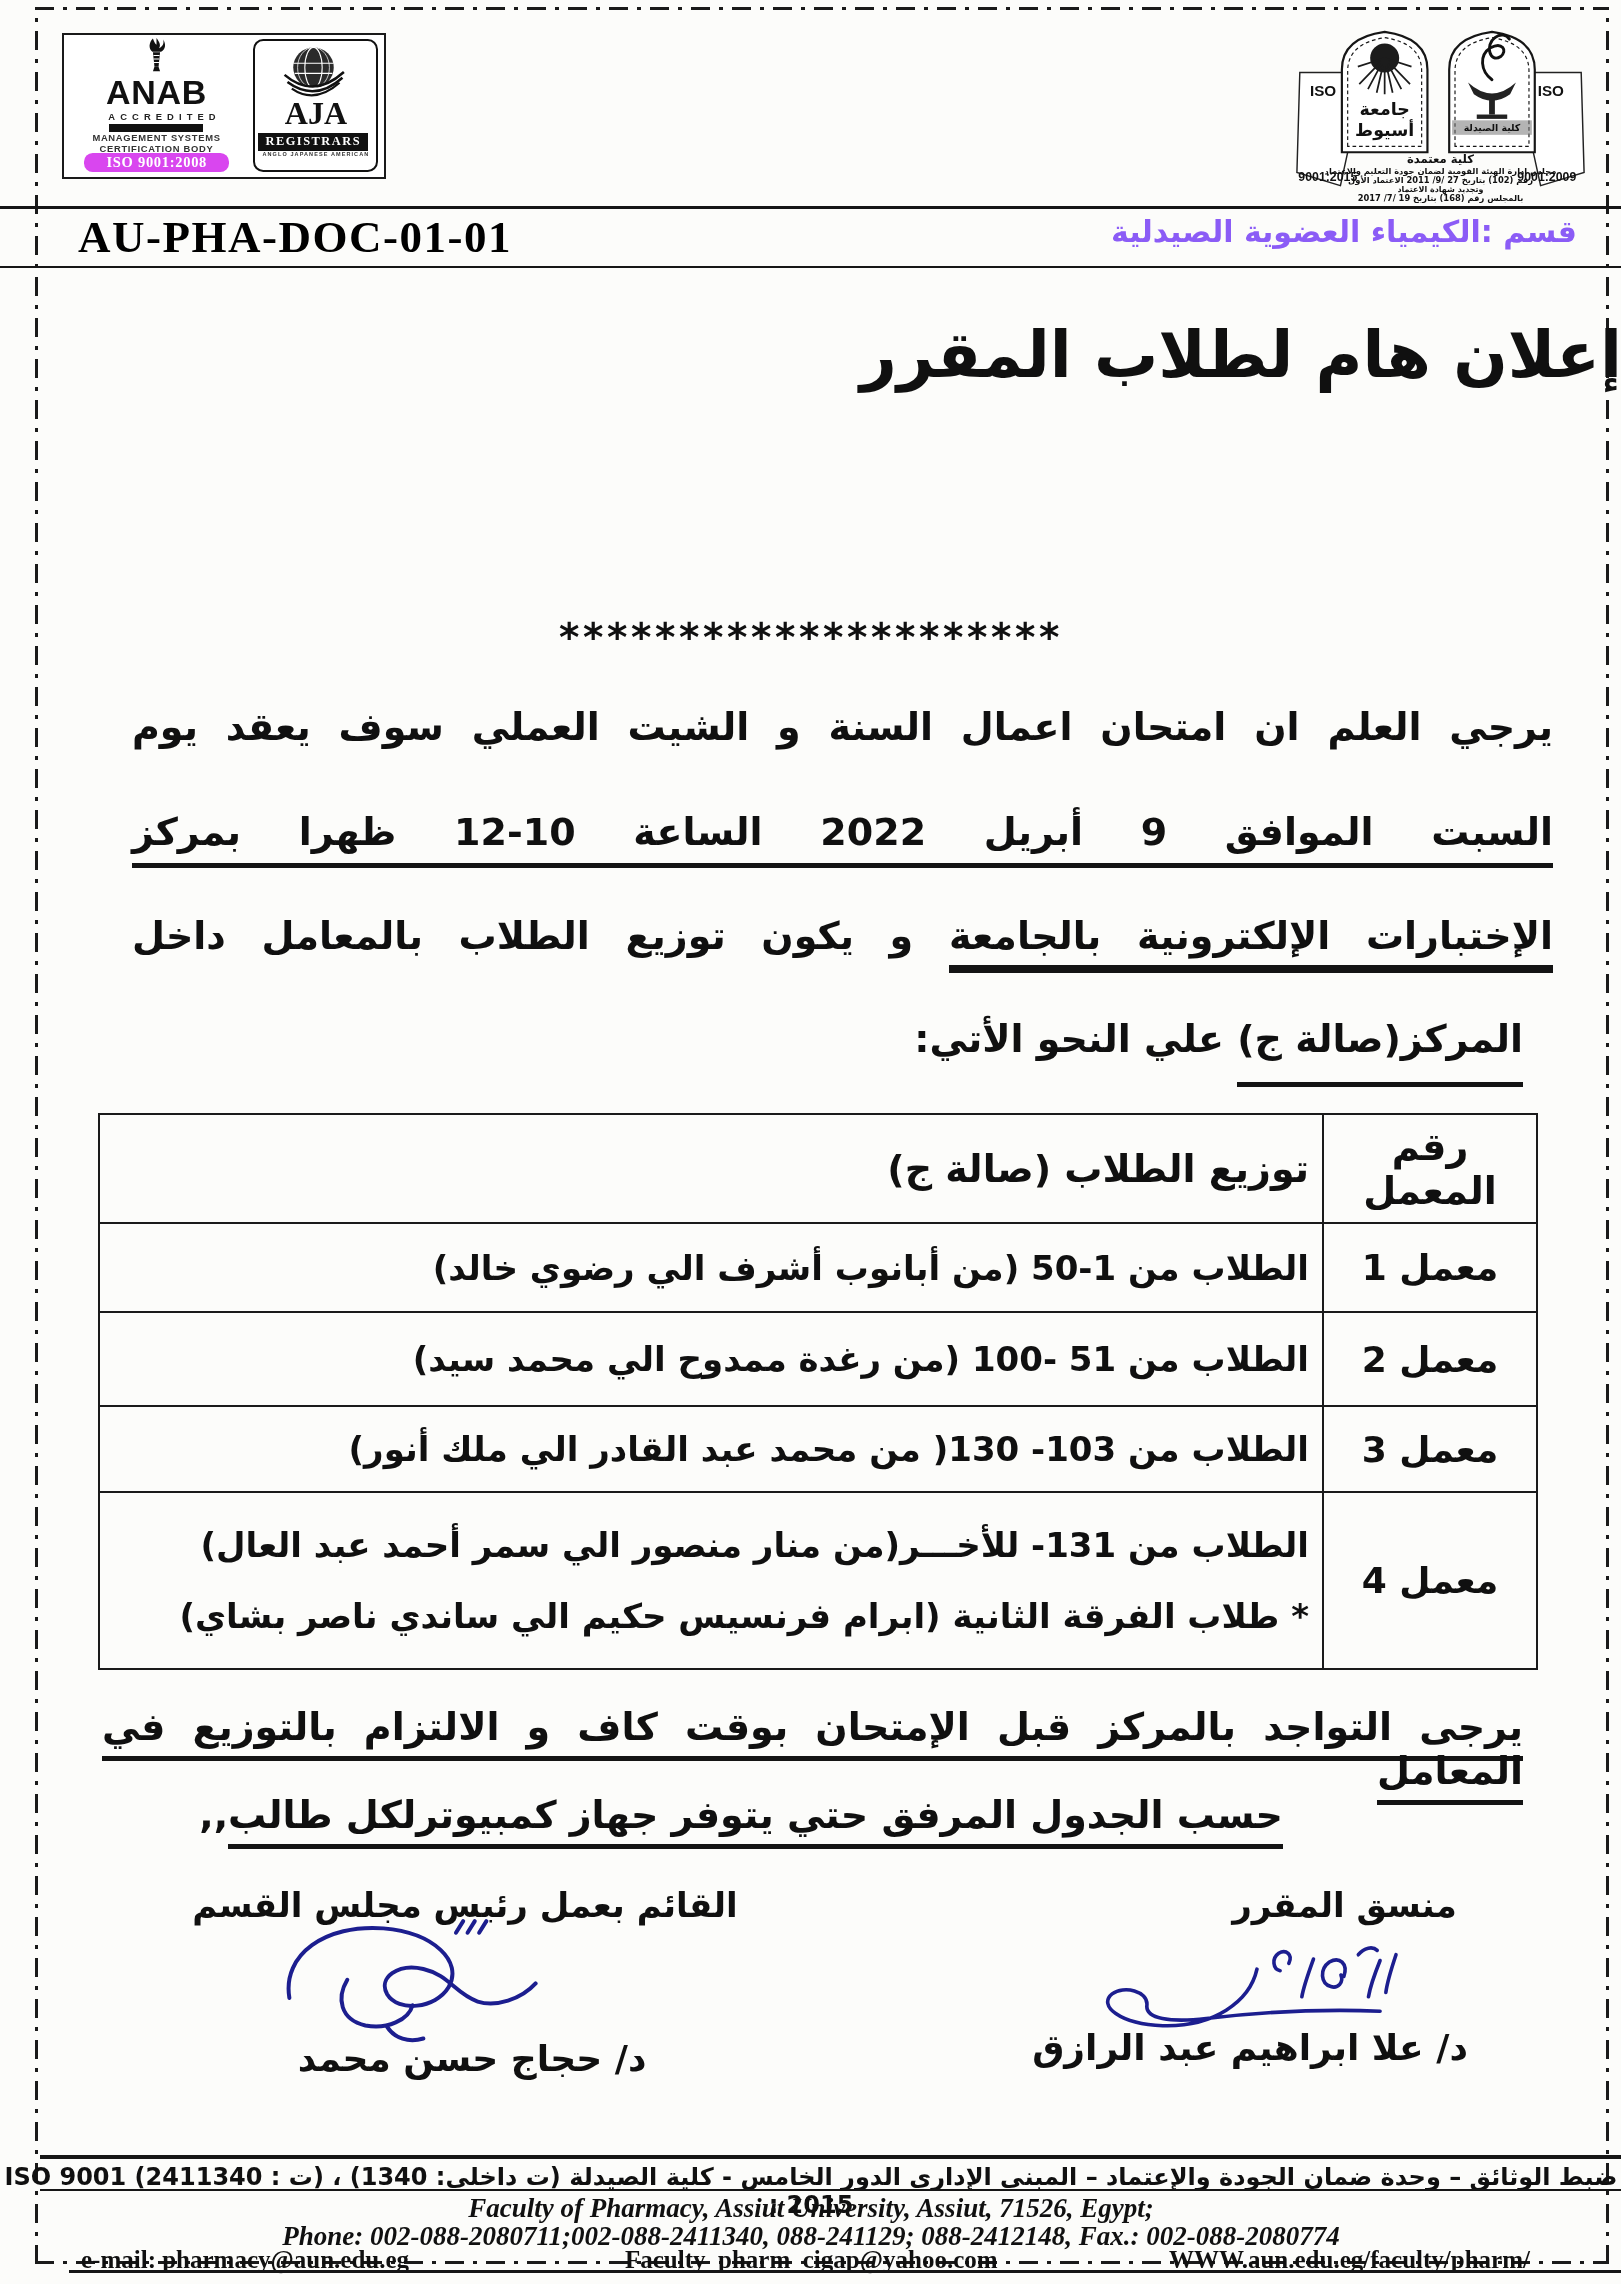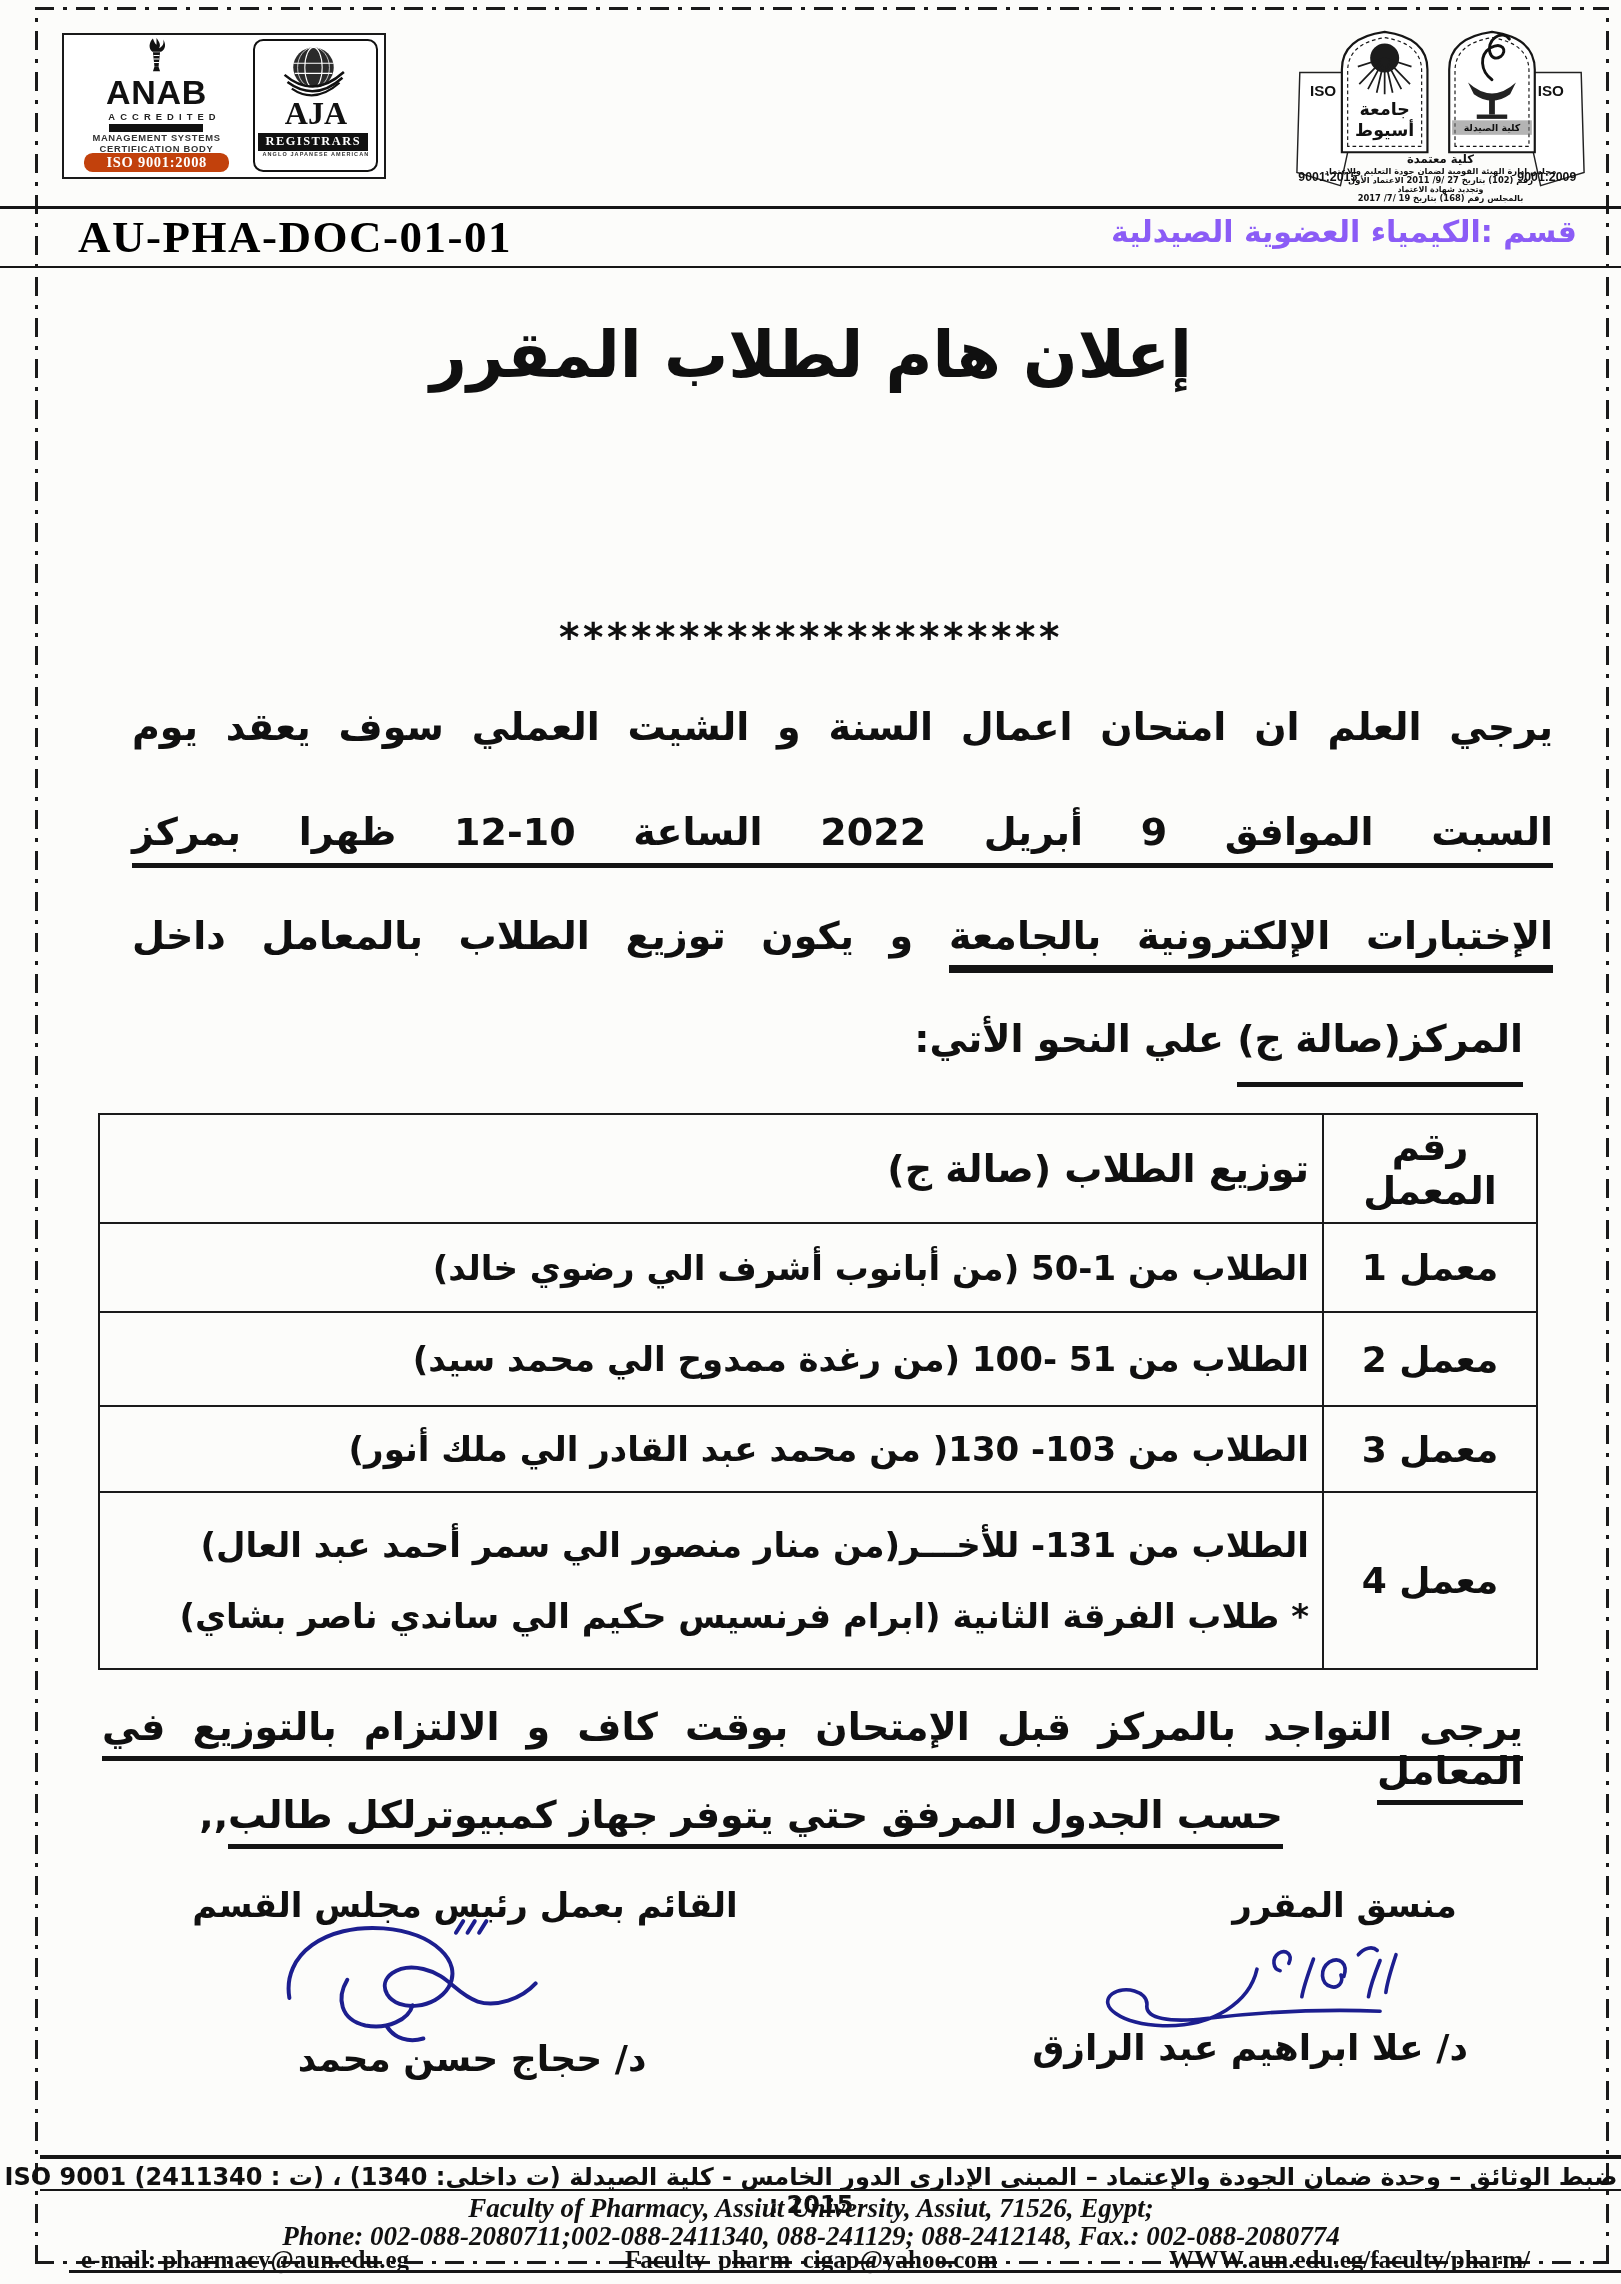--- a/index.html
+++ b/index.html
@@ -26,21 +26,21 @@
     border:2.2px solid #1a1a1a;background:#fff;display:flex;}
   .anab-half{position:relative;width:185px;height:100%;}
   .torch{position:absolute;left:76px;top:1.5px;}
   .anab-word{position:absolute;left:0;top:38px;width:100%;text-align:center;
     font-family:"Liberation Sans",sans-serif;font-weight:700;font-size:34px;letter-spacing:0.7px;color:#111;}
   .anab-accredited{position:absolute;left:8px;top:76px;width:100%;text-align:center;
     font-family:"Liberation Sans",sans-serif;font-size:9.4px;letter-spacing:5.1px;color:#222;font-weight:700;}
   .anab-microbar{position:absolute;left:45px;top:89px;width:94px;height:8px;background:#111;}
   .anab-sub{position:absolute;left:0;width:100%;text-align:center;
     font-family:"Liberation Sans",sans-serif;font-size:9.4px;font-weight:700;color:#333;letter-spacing:0.7px;}
-  .anab-iso-pill{position:absolute;left:20.3px;top:118px;width:145px;height:19px;background:#c2410c;border-radius:8.7px;
+  .anab-iso-pill{position:absolute;left:20.3px;top:118px;width:145px;height:19px;background:#d946ef;border-radius:8.7px;
     color:#fff;font-family:"Liberation Serif",serif;font-weight:700;font-size:14.5px;text-align:center;line-height:19px;letter-spacing:0.7px;}
   .aja-half{position:relative;width:134px;height:100%;}
   .aja-card{position:absolute;left:4.4px;top:4.4px;width:121px;height:129px;border:2.2px solid #111;border-radius:10.2px;overflow:hidden;}
   .aja-globe{position:absolute;left:25px;top:1.5px;}
   .aja-word{position:absolute;left:0;top:54px;width:100%;text-align:center;
     font-family:"Liberation Serif",serif;font-weight:700;font-size:32px;color:#111;}
   .aja-reg{position:absolute;left:2.9px;top:92px;width:110px;height:17.4px;background:#111;color:#fff;
     font-family:"Liberation Serif",serif;font-size:12.4px;font-weight:700;text-align:center;line-height:17.4px;letter-spacing:1.5px;}
   .aja-tiny{position:absolute;left:0;top:110px;width:100%;text-align:center;
     font-family:"Liberation Sans",sans-serif;font-size:5.5px;letter-spacing:1.1px;color:#333;font-weight:700;}
@@ -52,21 +52,21 @@
   .rule{position:absolute;background:#161616;}
   .band-rule-a{top:206px;left:0;width:1622px;height:2.9px;}
   .band-rule-b{top:266px;left:0;width:1622px;height:2.2px;}
   .doc-code{position:absolute;left:78px;top:211px;
     font-family:"Liberation Serif",serif;font-weight:700;font-size:45px;letter-spacing:1.5px;color:#000000;}
   .dept{position:absolute;right:45px;top:214px;direction:rtl;
     font-weight:700;font-size:30px;color:#8b5cf6;}
 
   
   .t-center{position:absolute;left:0;width:1622px;text-align:center;font-weight:700;color:#101010;}
-  .title1{top:318px;font-size:64px;}
+  .title1{top:318px;font-size:64px;text-align:right;}
   .title2{top:432px;font-size:64px;}
   .title3{top:552px;font-size:47px;}
   .stars{top:615px;font-size:39px;letter-spacing:3.6px;font-weight:700;}
 
   
   .body-line{position:absolute;left:102px;width:1421px;direction:rtl;
     font-size:38px;font-weight:700;color:#101010;line-height:1.35;}
   .just{text-align:justify;text-align-last:justify;margin-left:30px;}
   .b1{top:702px;}
   .b2{top:807px;}

